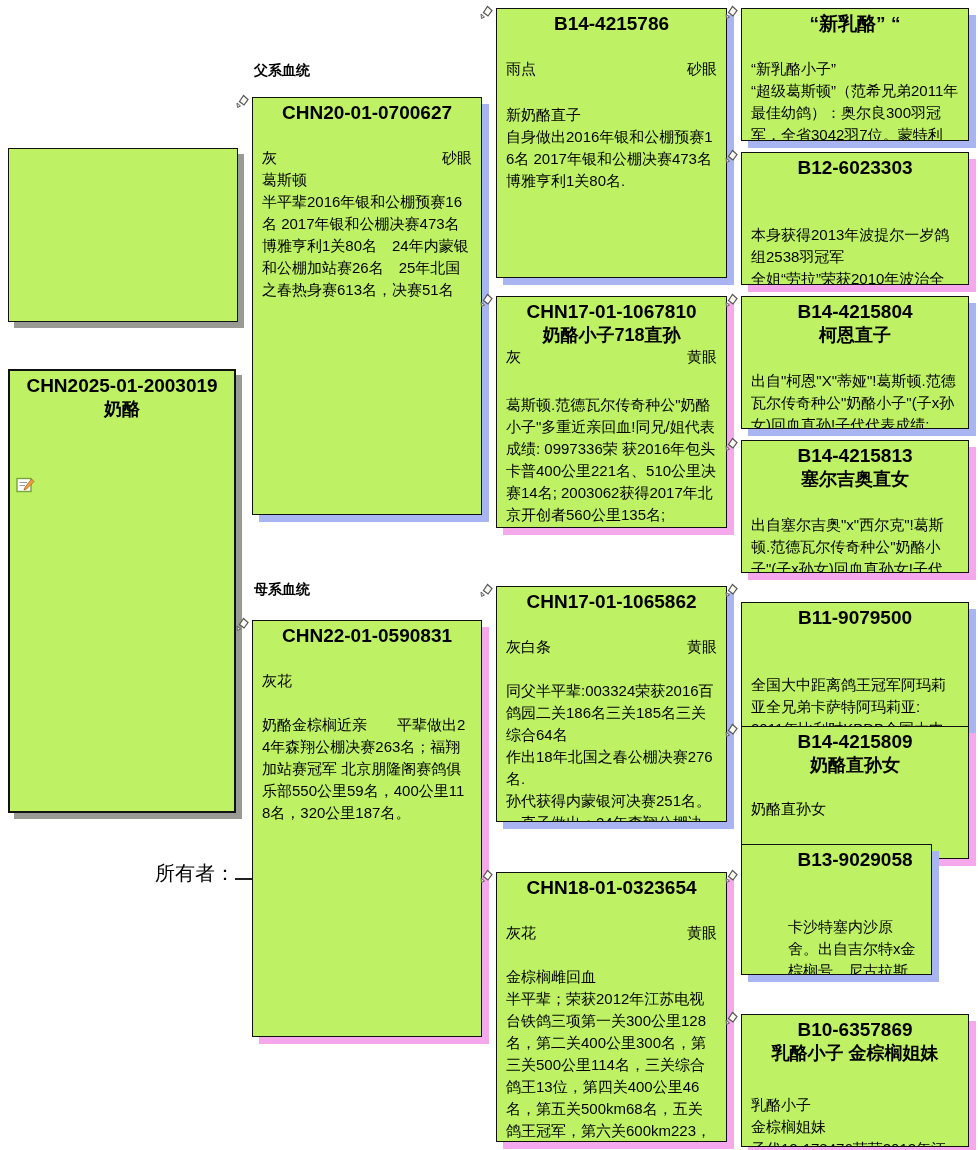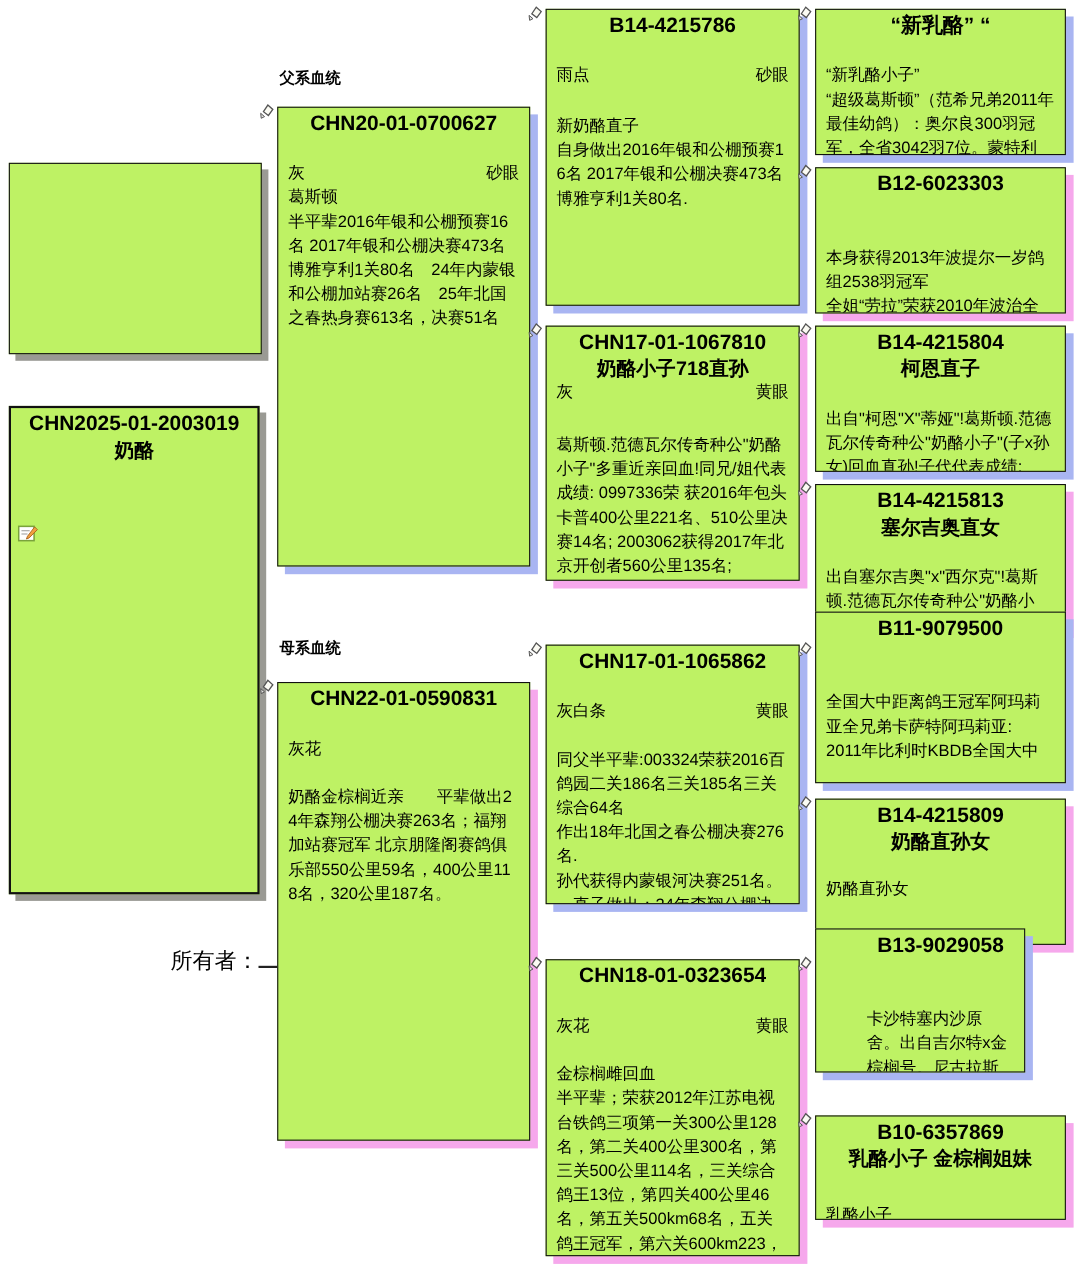--- a/index.html
+++ b/index.html
@@ -124,38 +124,38 @@
     <div class="subtitle">柯恩直子</div>
     <div class="body mt24">出自"柯恩"X"蒂娅"!葛斯顿.范德瓦尔传奇种公"奶酪小子"(子x孙女)回血直孙!子代代表成绩:</div>
   </div>
 
   <div class="box sh-pink" style="left:741px;top:440px;width:228px;height:133px;">
     <div class="title">B14-4215813</div>
     <div class="subtitle">塞尔吉奥直女</div>
     <div class="body mt24">出自塞尔吉奥"x"西尔克"!葛斯顿.范德瓦尔传奇种公"奶酪小子"(子x孙女)回血直孙女!子代</div>
   </div>
 
-  <div class="box sh-blue" style="left:741px;top:556px;width:228px;height:156px;">
+  <div class="box sh-blue" style="left:741px;top:602px;width:228px;height:130px;">
     <div class="title">B11-9079500</div>
     <div class="body mt44">全国大中距离鸽王冠军阿玛莉亚全兄弟卡萨特阿玛莉亚:
 2011年比利时KBDB全国大中</div>
   </div>
 
   <div class="box sh-pink" style="left:741px;top:726px;width:228px;height:133px;">
     <div class="title">B14-4215809</div>
     <div class="subtitle">奶酪直孙女</div>
     <div class="body mt22">奶酪直孙女</div>
   </div>
 
   <div class="box sh-blue" style="left:741px;top:844px;width:191px;height:131px;padding-left:37px;">
     <div class="title">B13-9029058</div>
     <div class="body mt44">卡沙特塞内沙原舍。出自吉尔特x金棕榈号。尼古拉斯半弟。全姐阿玛丽娅荣获2011年比利</div>
   </div>
 
-  <div class="box sh-pink" style="left:741px;top:1014px;width:228px;height:95px;">
+  <div class="box sh-pink" style="left:741px;top:1014px;width:228px;height:133px;">
     <div class="title">B10-6357869</div>
     <div class="subtitle">乳酪小子 金棕榈姐妹</div>
     <div class="body mt30">乳酪小子
 金棕榈姐妹
 子代12-178476荣获2012年江</div>
   </div>
 
   <svg class="pin" style="left:234px;top:92px" viewBox="0 0 17 17">
       <path d="M5.5 9.5 L9.5 3.5 L14 7.5 L10 13 Z" fill="#fbfbf3" stroke="#555" stroke-width="1.2"></path>
       <path d="M3 11 L6.5 14 L3.5 15.5 Z" fill="#e4e4e0" stroke="#555" stroke-width="0.9"></path>

